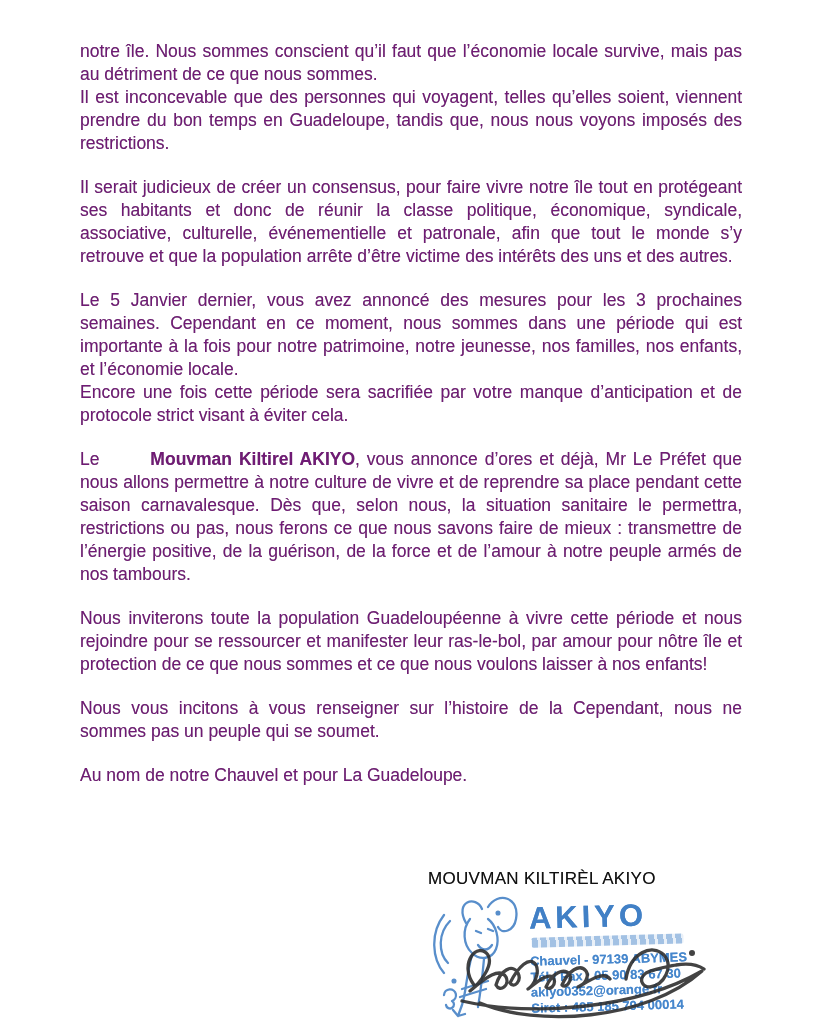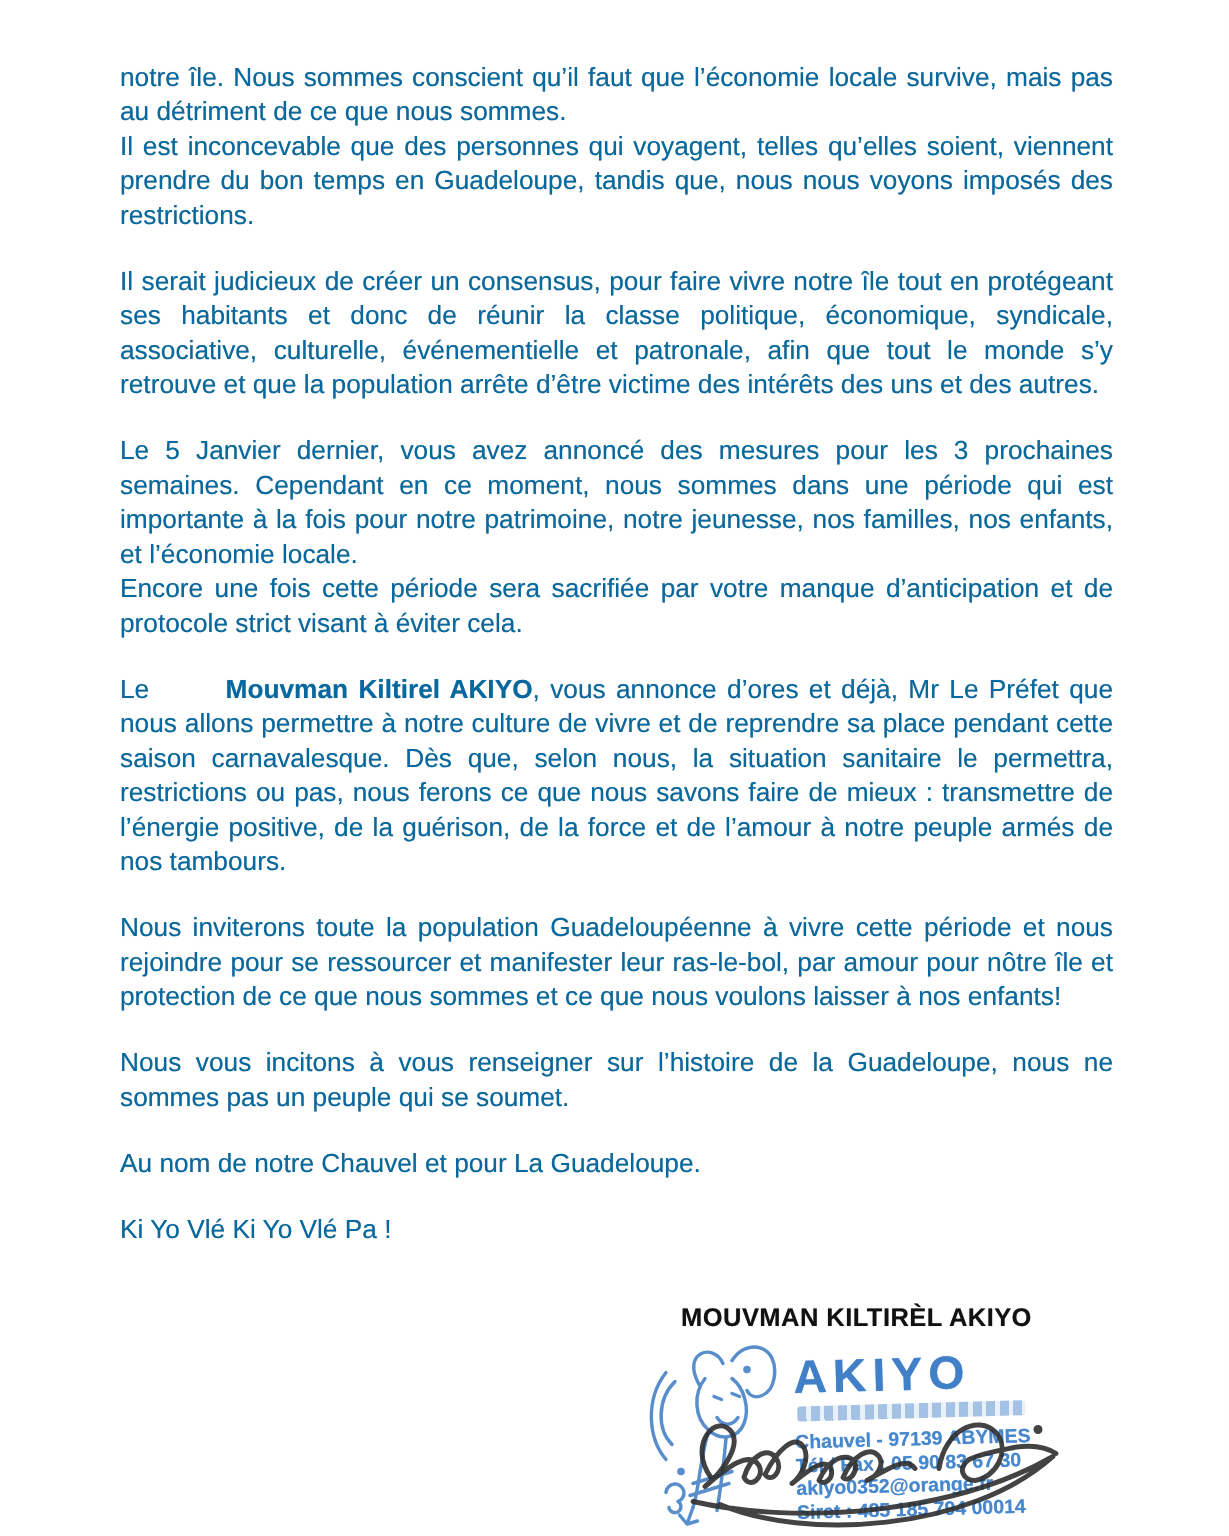--- a/index.html
+++ b/index.html
@@ -6,38 +6,38 @@
   body{
     width:819px;height:1024px;position:relative;overflow:hidden;
     background:#fefefe;
     font-family:"Liberation Sans", sans-serif;
   }
   .page{position:absolute;inset:0;background:#fff;}
 
   
   .letter-body{
     position:absolute;left:80px;top:40px;width:662px;
-    color:#0369a1;font-size:17.5px;line-height:23px;
+    color:#701a75;font-size:17.5px;line-height:23px;
     text-align:justify;
     text-shadow:0 0 0.5px rgba(40,40,40,0.45);
   }
   .letter-body p{
     margin:0 0 21px 0;
     white-space:pre-line;
   }
   .letter-body p.last{margin-bottom:0;}
   .letter-body b{font-weight:bold;margin-left:44px;}
 
   
   .sig-block{
     position:absolute;left:428px;top:869px;width:300px;height:152px;
   }
   .org-name{
-    text-align:center;width:286px;
-    font-weight:bold;font-size:17px;letter-spacing:0.3px;color:#111;
+    text-align:left;width:286px;
+    font-weight:normal;font-size:17px;letter-spacing:0.3px;color:#111;
     text-shadow:0 0 0.5px rgba(0,0,0,0.5);
   }
   .stamp{
     position:absolute;left:0;top:22px;width:300px;height:130px;
     filter:blur(0.2px);
   }
   .bull-logo{position:absolute;left:4px;top:2px;width:96px;height:126px;}
   .stamp-right{
     position:absolute;left:102px;top:10px;width:196px;
     transform:rotate(-1.6deg);color:#4180c6;
@@ -65,23 +65,22 @@
 <div class="page">
 
   <div class="letter-body">
     <p>notre île. Nous sommes conscient qu’il faut que l’économie locale survive, mais pas au détriment de ce que nous sommes.
 Il est inconcevable que des personnes qui voyagent, telles qu’elles soient, viennent prendre du bon temps en Guadeloupe, tandis que, nous nous voyons imposés des restrictions.</p>
     <p>Il serait judicieux de créer un consensus, pour faire vivre notre île tout en protégeant ses habitants et donc de réunir la classe politique, économique, syndicale, associative, culturelle, événementielle et patronale, afin que tout le monde s’y retrouve et que la population arrête d’être victime des intérêts des uns et des autres.</p>
     <p>Le 5 Janvier dernier, vous avez annoncé des mesures pour les 3 prochaines semaines. Cependant en ce moment, nous sommes dans une période qui est importante à la fois pour notre patrimoine, notre jeunesse, nos familles, nos enfants, et l’économie locale.
 Encore une fois cette période sera sacrifiée par votre manque d’anticipation et de protocole strict visant à éviter cela.</p>
     <p><span>Le </span><b>Mouvman Kiltirel AKIYO</b><span>, vous annonce d’ores et déjà, Mr Le Préfet que nous allons permettre à notre culture de vivre et de reprendre sa place pendant cette saison carnavalesque. Dès que, selon nous, la situation sanitaire le permettra, restrictions ou pas, nous ferons ce que nous savons faire de mieux : transmettre de l’énergie positive, de la guérison, de la force et de l’amour à notre peuple armés de nos tambours.</span></p>
     <p>Nous inviterons toute la population Guadeloupéenne à vivre cette période et nous rejoindre pour se ressourcer et manifester leur ras-le-bol, par amour pour nôtre île et protection de ce que nous sommes et ce que nous voulons laisser à nos enfants!</p>
-    <p>Nous vous incitons à vous renseigner sur l’histoire de la Guadeloupe, nous ne sommes pas un peuple qui se soumet.</p>
+    <p>Nous vous incitons à vous renseigner sur l’histoire de la Cependant, nous ne sommes pas un peuple qui se soumet.</p>
     <p>Au nom de notre Chauvel et pour La Guadeloupe.</p>
-    <p class="last">Ki Yo Vlé Ki Yo Vlé Pa !</p>
   </div>
 
   <div class="sig-block">
     <div class="org-name">MOUVMAN KILTIRÈL AKIYO</div>
 
     <div class="stamp">
 
       <svg class="bull-logo" viewBox="0 0 96 126" fill="none" stroke="#4a85c7" stroke-width="2.3" stroke-linecap="round" stroke-linejoin="round" opacity="0.92">
         <path d="M34,30 C22,8 44,2 50,16"></path>
         <path d="M56,14 C66,-2 88,4 84,26 C82,38 70,42 66,34"></path>

